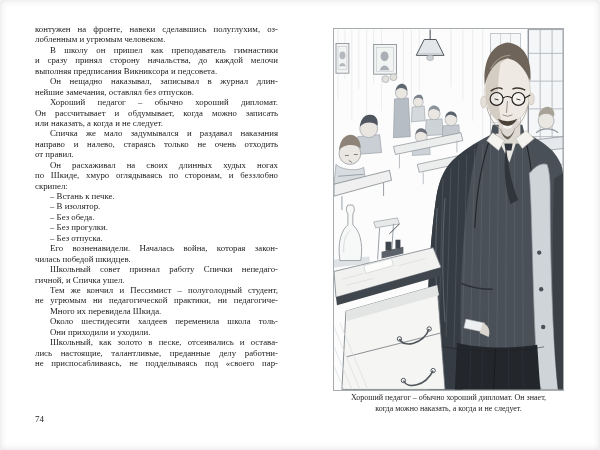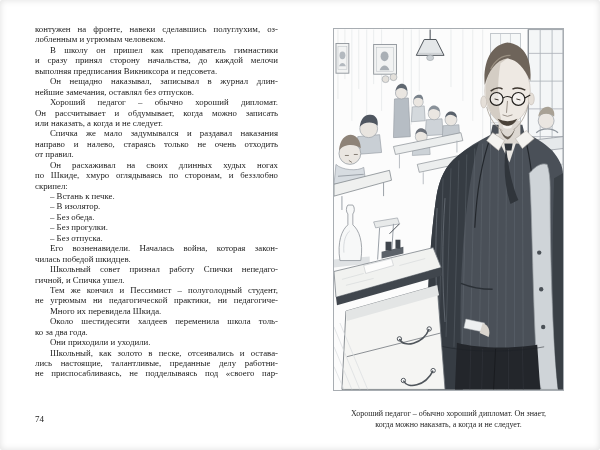--- a/index.html
+++ b/index.html
@@ -33,21 +33,20 @@
   
   .illustration-frame {
     position:absolute; left:333px; top:28px; width:231px; height:363px;
     border:1px solid #a8adb2; box-sizing:border-box; background:#fcfcfc;
   }
   .illustration-frame svg { display:block; width:100%; height:100%; }
   .caption {
     position:absolute; left:333px; top:393px; width:231px;
     text-align:center; font-size:8px; line-height:10.5px; color:#242424;
     white-space:nowrap;
-    margin-top:16px;
   }
 </style>
 </head>
 <body>
 
 <div class="spread">
 
   <div>
     <div class="text-block">
         <div class="line">контужен на фронте, навеки сделавшись полуглухим, оз-</div>
@@ -72,21 +71,20 @@
         <div class="line ind end">– Без прогулки.</div>
         <div class="line ind end">– Без отпуска.</div>
         <div class="line ind">Его возненавидели. Началась война, которая закон-</div>
         <div class="line end">чилась победой шкидцев.</div>
         <div class="line ind">Школьный совет признал работу Спички непедаго-</div>
         <div class="line end">гичной, и Спичка ушел.</div>
         <div class="line ind">Тем же кончил и Пессимист – полуголодный студент,</div>
         <div class="line">не угрюмым ни педагогической практики, ни педагогиче-</div>
         <div class="line ind end">Много их перевидела Шкида.</div>
         <div class="line ind">Около шестидесяти халдеев переменила школа толь-</div>
-        <div class="line end">ко за два года.</div>
         <div class="line ind end">Они приходили и уходили.</div>
         <div class="line ind">Школьный, как золото в песке, отсеивались и остава-</div>
         <div class="line">лись настоящие, талантливые, преданные делу работни-</div>
         <div class="line">не приспосабливаясь, не подделываясь под «своего пар-</div>
       </div>
     <div class="page-number">74</div>
   </div>
 
   <div>
     <div class="illustration-frame">

